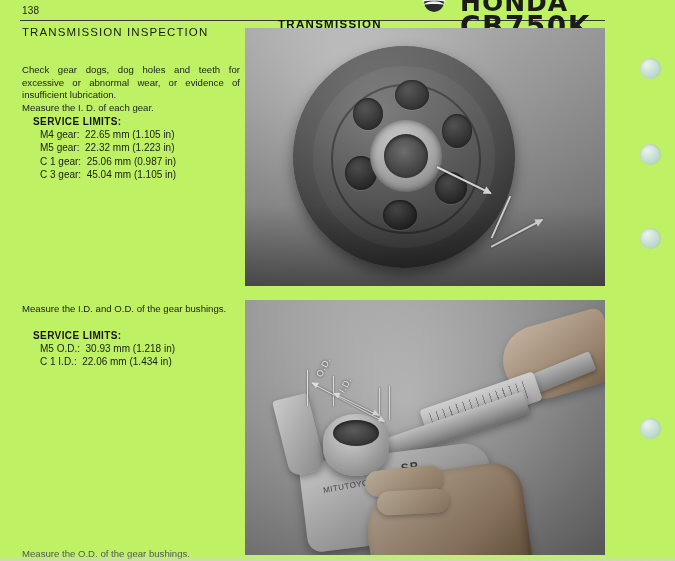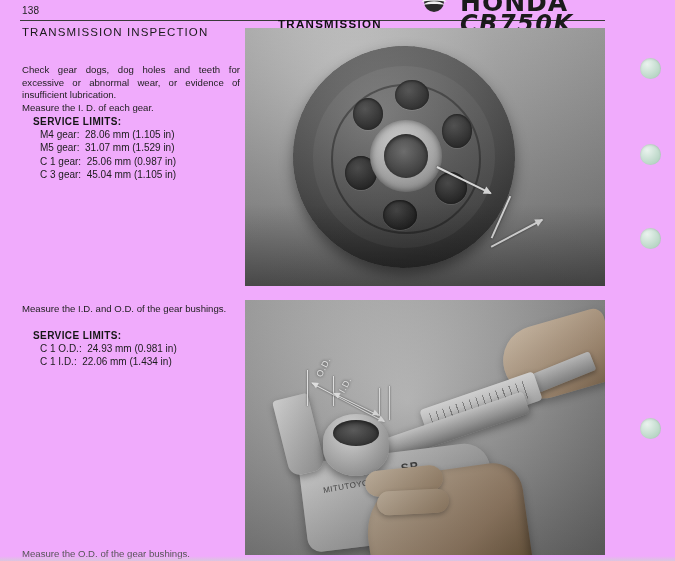--- a/index.html
+++ b/index.html
@@ -14,21 +14,21 @@
     font-family: "Liberation Sans", sans-serif;
     color: #1a1a1a;
     position: relative;
   }
 
   .page {
     position: absolute;
     left: 0; top: 0;
     width: 675px;
     height: 561px;
-    background: #f0abfc;
+    background: #bef264;
   }
 
   
   .header {
     position: absolute;
     left: 0; top: 0;
     width: 675px;
     height: 34px;
   }
   .page-number {
@@ -69,26 +69,25 @@
     left: 44px; top: 0px;
     font-size: 25px;
     font-weight: bold;
     letter-spacing: 1px;
     color: #1b1b1b;
     font-family: "DejaVu Sans", sans-serif;
   }
   .brand-model {
     position: absolute;
     left: 44px; top: 22px;
-    font-size: 24px;
+    font-size: 28px;
     font-weight: bold;
     letter-spacing: 1.5px;
     color: #1b1b1b;
     font-family: "DejaVu Sans", sans-serif;
-    font-style: italic;
   }
   .section-title {
     position: absolute;
     left: 22px; top: 26px;
     font-size: 11.5px;
     letter-spacing: 1.1px;
     color: #1a1a1a;
   }
   .para {
     position: absolute;
@@ -446,31 +445,31 @@
     </div>
   </div>
 
   <div class="section-title">TRANSMISSION INSPECTION</div>
 
   <div class="para para1" style="white-space: pre-line;">Check gear dogs, dog holes and teeth for excessive or abnormal wear, or evidence of insufficient lubrication.
 Measure the I. D. of each gear.</div>
 
   <div class="limits limits1">
     <div class="lhead">SERVICE LIMITS:</div>
-    <div class="lrow">M4 gear:  28.06 mm (1.105 in)</div>
-    <div class="lrow">M5 gear:  31.07 mm (1.529 in)</div>
+    <div class="lrow">M4 gear:  22.65 mm (1.105 in)</div>
+    <div class="lrow">M5 gear:  22.32 mm (1.223 in)</div>
     <div class="lrow">C 1 gear:  25.06 mm (0.987 in)</div>
     <div class="lrow">C 3 gear:  45.04 mm (1.105 in)</div>
   </div>
 
   <div class="para para2">Measure the I.D. and O.D. of the gear bushings.</div>
 
   <div class="limits limits2">
     <div class="lhead">SERVICE LIMITS:</div>
-    <div class="lrow">C 1 O.D.:  24.93 mm (0.981 in)</div>
+    <div class="lrow">M5 O.D.:  30.93 mm (1.218 in)</div>
     <div class="lrow">C 1 I.D.:  22.06 mm (1.434 in)</div>
   </div>
 
   <div class="para para3">Measure the O.D. of the gear bushings.</div>
 
   <div class="photo photo1">
     <div class="ph1-bg"></div>
     <div class="gear-teeth"></div>
     <div class="gear-outer"></div>
     <div class="gear-face"></div>

